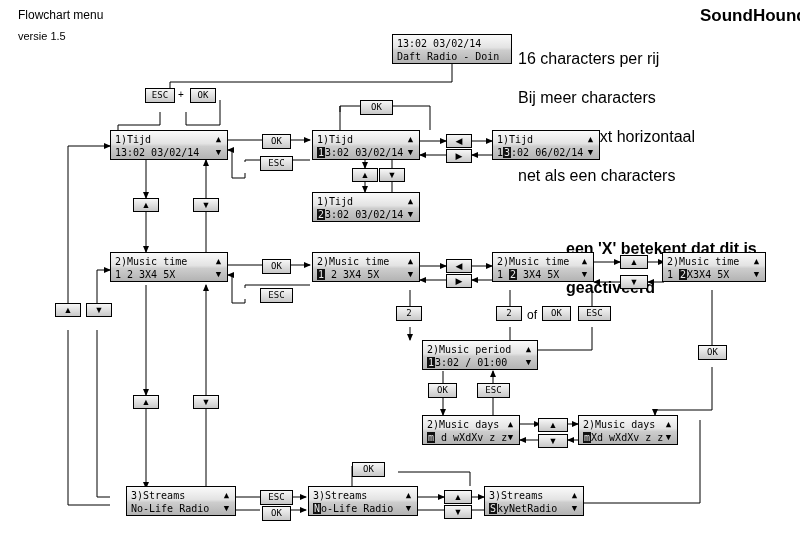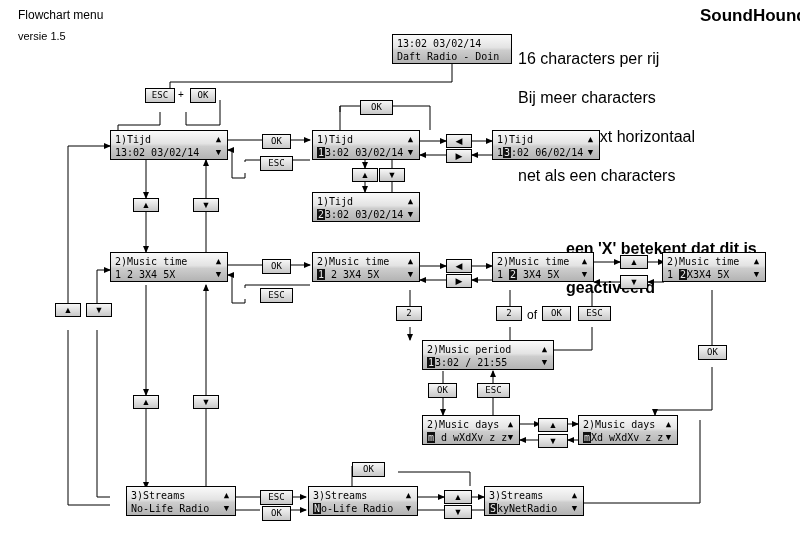--- a/index.html
+++ b/index.html
@@ -252,23 +252,23 @@
 
   <div class="lcd" style="left:662px;top:252px;width:104px;height:30px;">
     <span class="l1">2)Music time</span>
     <span class="l2"><span>1 </span><span class="inv">2</span><span>X3X4 5X</span></span>
     <span class="arrcol">
       <span>▲</span>
       <span>▼</span>
     </span>
   </div>
 
-  <div class="lcd" style="left:422px;top:340px;width:132px;height:30px;">
+  <div class="lcd" style="left:422px;top:340px;width:116px;height:30px;">
     <span class="l1">2)Music period</span>
-    <span class="l2"><span class="inv">1</span><span>3:02 / 21:55</span></span>
+    <span class="l2"><span class="inv">1</span><span>3:02 / 01:00</span></span>
     <span class="arrcol">
       <span>▲</span>
       <span>▼</span>
     </span>
   </div>
 
   <div class="lcd" style="left:422px;top:415px;width:98px;height:30px;">
     <span class="l1">2)Music days</span>
     <span class="l2"><span class="inv">m</span><span> d wXdXv z z</span></span>
     <span class="arrcol">

